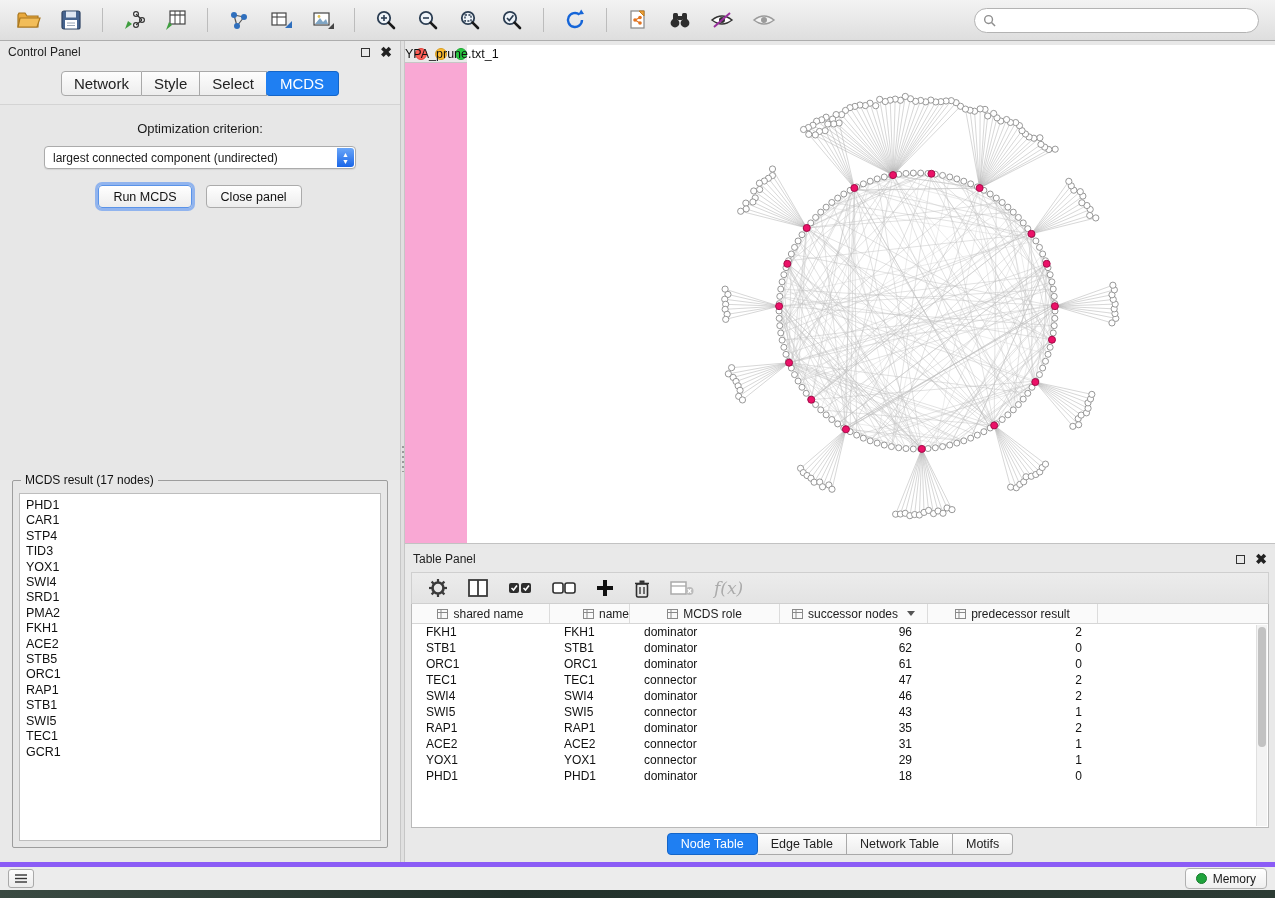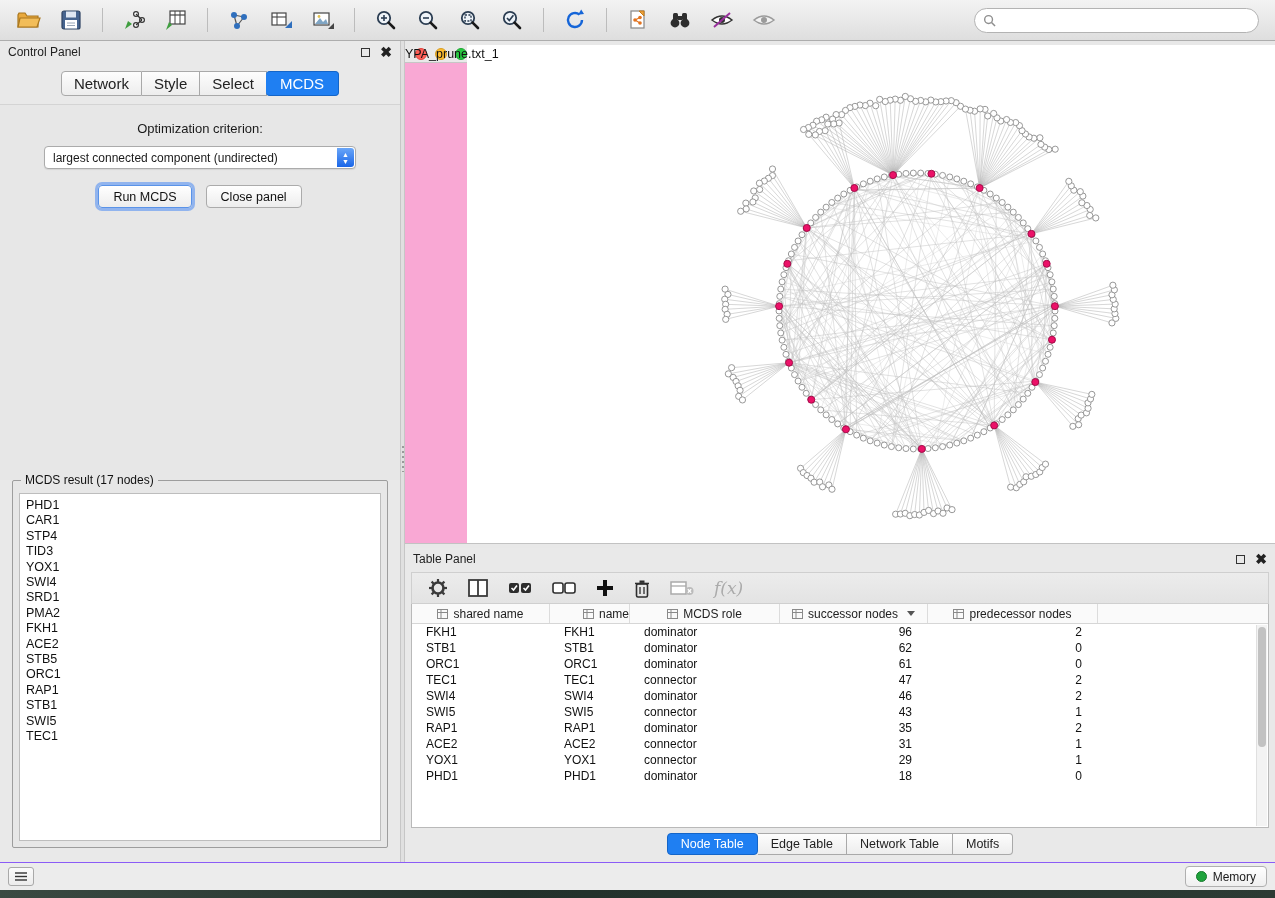--- a/index.html
+++ b/index.html
@@ -75,21 +75,21 @@
   .sort-chev { width:0; height:0; border-left:4px solid transparent; border-right:4px solid transparent; border-top:5px solid #555; margin-left:4px; }
   .vscroll { position:absolute; right:1px; top:21px; bottom:1px; width:11px; background:#f3f3f3; border-left:1px solid #e0e0e0; }
   .vthumb { position:absolute; top:2px; left:1px; width:8px; height:120px; background:#c2c2c2; border-radius:4px; }
   .tp-tabs { height:26px; display:flex; justify-content:center; align-items:center; flex:0 0 auto; margin:3px 0 5px 0; }
   .tp-tab { padding:3px 13px; border:1px solid #a9a9a9; border-left:none; background:linear-gradient(#fdfdfd,#ededed); font-size:12.5px; color:#222; }
   .tp-tab:first-child { border-left:1px solid #a9a9a9; border-radius:4px 0 0 4px; }
   .tp-tab:last-child { border-radius:0 4px 4px 0; }
   .tp-tab.active { background:#1f7ff2; color:#fff; border-color:#1465c8; border-radius:4px; }
 
   
-  .status-bar { position:absolute; left:0; top:862px; width:1275px; height:28px; background:#ececec; border-top:1px solid #8b5cf6;
+  .status-bar { position:absolute; left:0; top:862px; width:1275px; height:28px; background:#ececec; border-top:5px solid #8b5cf6;
     display:flex; align-items:center; padding:0 8px; }
   .status-left-btn { width:26px; height:19px; border:1px solid #a9a9a9; border-radius:3px; background:linear-gradient(#fbfbfb,#ececec); display:flex; align-items:center; justify-content:center; }
   .memory-btn { margin-left:auto; height:21px; border:1px solid #b0b0b0; border-radius:4px; background:linear-gradient(#ffffff,#efefef);
     display:flex; align-items:center; gap:6px; padding:0 10px; font-size:12px; }
   .mem-dot { width:11px; height:11px; border-radius:50%; background:#1fa33c; border:1px solid #167a2c; }
   .desktop-strip { position:absolute; left:0; top:890px; width:1275px; height:8px; background:linear-gradient(90deg,#3a4a42,#22312b 40%,#2c3b34); }
 </style>
 </head>
 <body>
 
@@ -279,20 +279,21 @@
           <div class="mcds-item">SRD1</div>
           <div class="mcds-item">PMA2</div>
           <div class="mcds-item">FKH1</div>
           <div class="mcds-item">ACE2</div>
           <div class="mcds-item">STB5</div>
           <div class="mcds-item">ORC1</div>
           <div class="mcds-item">RAP1</div>
           <div class="mcds-item">STB1</div>
           <div class="mcds-item">SWI5</div>
           <div class="mcds-item">TEC1</div>
+          <div class="mcds-item">GCR1</div>
         </div>
     </div>
   </div>
 
   <div class="v-divider">
     <div class="grip"></div>
   </div>
 
   <div class="right-area">
 
@@ -1108,21 +1109,21 @@
               </svg>
             <span>successor nodes</span>
             <span class="sort-chev"></span>
           </div>
           <div class="th c4">
             <svg width="11" height="10" viewBox="0 0 11 10">
                 <rect x="0.5" y="0.5" width="10" height="9" fill="none" stroke="#8a8a8a"></rect>
                 <line x1="0.5" y1="3.5" x2="10.5" y2="3.5" stroke="#8a8a8a"></line>
                 <line x1="4" y1="0.5" x2="4" y2="9.5" stroke="#8a8a8a"></line>
               </svg>
-            <span>predecessor nodes</span>
+            <span>predecessor result</span>
           </div>
         </div>
         <div>
             <div class="trow">
               <div class="td c0">FKH1</div>
               <div class="td c1">FKH1</div>
               <div class="td c2">dominator</div>
               <div class="td c3">96</div>
               <div class="td c4">2</div>
             </div>

